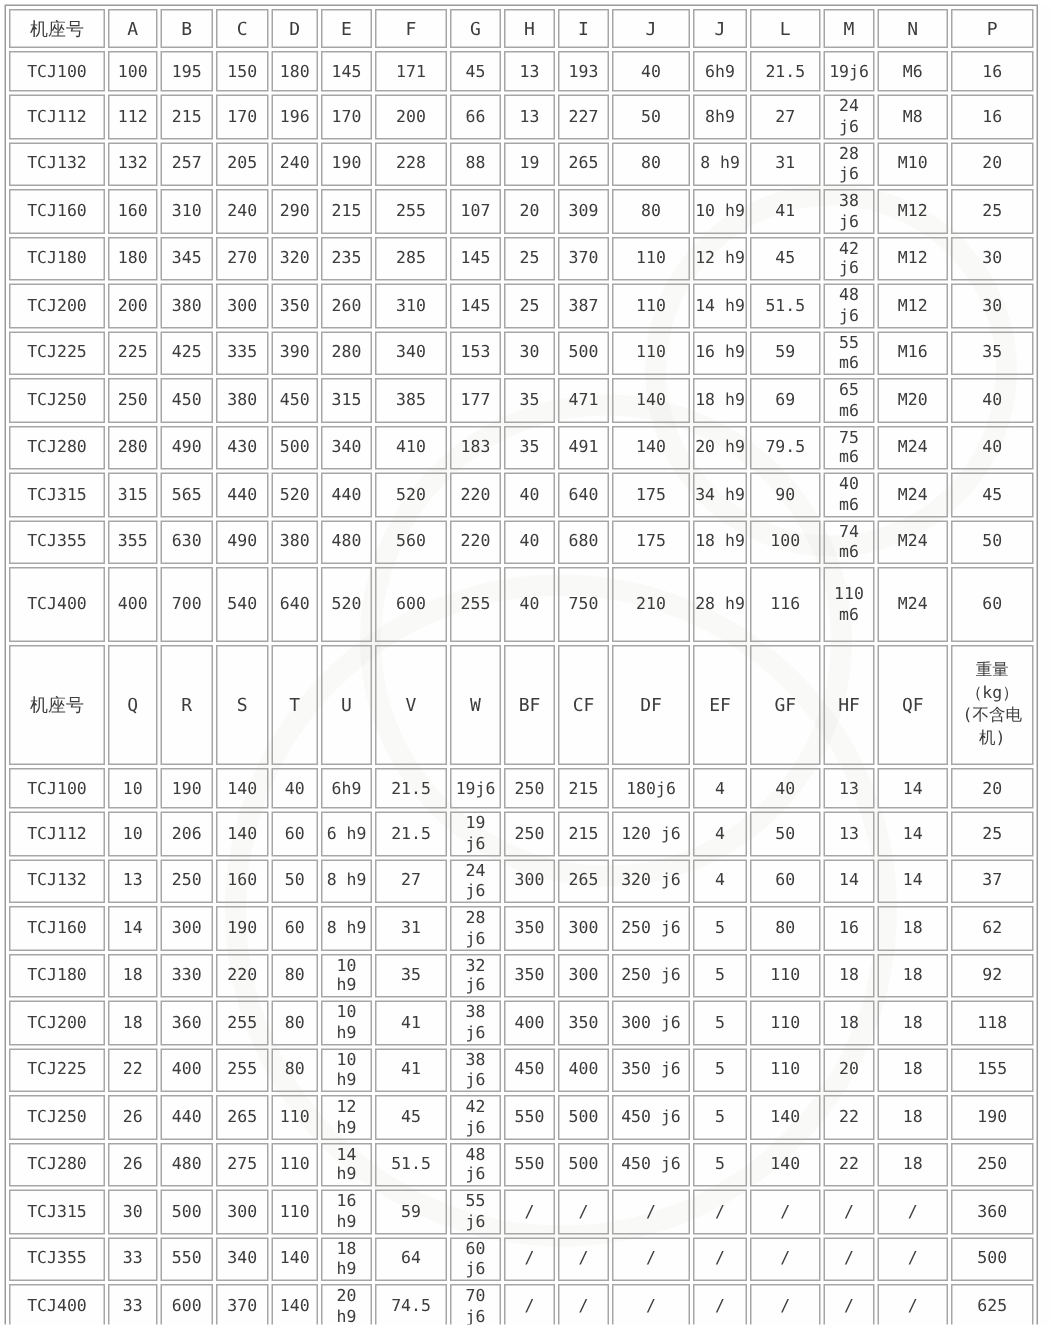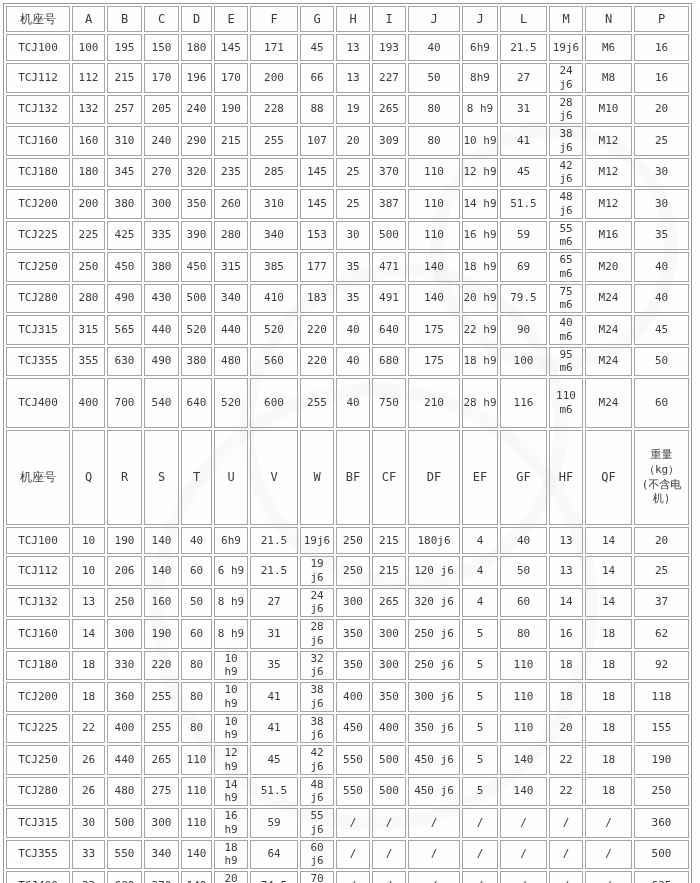--- a/index.html
+++ b/index.html
@@ -56,21 +56,21 @@
     text-align: center;
     vertical-align: middle;
     padding: 0;
     line-height: 1.25;
     overflow: hidden;
     word-break: break-word;
     height: 27px;
   }
   tr.r-h1 th { height: 26px; font-size: 12px; }
   tr.r-tall td { height: 50px; }
-  tr.r-h2 th { height: 95px; font-size: 12px; }
+  tr.r-h2 th { height: 80px; font-size: 12px; }
   tr.r-h2 th.weight-hdr { font-size: 11px; line-height: 1.35; padding: 0 3px; }
   td.frame-col, th.frame-col { font-size: 12px; }
 </style>
 </head>
 <body>
 
 <div class="page">
   <div class="watermark">
     <div class="wm-circle wm-c1"></div>
     <div class="wm-circle wm-c2"></div>
@@ -282,41 +282,41 @@
           <td>315</td>
           <td>565</td>
           <td>440</td>
           <td>520</td>
           <td>440</td>
           <td>520</td>
           <td>220</td>
           <td>40</td>
           <td>640</td>
           <td>175</td>
-          <td>22 h9</td>
+          <td>34 h9</td>
           <td>90</td>
           <td>40 m6</td>
           <td>M24</td>
           <td>45</td>
         </tr>
         <tr>
           <td class="frame-col">TCJ355</td>
           <td>355</td>
           <td>630</td>
           <td>490</td>
           <td>380</td>
           <td>480</td>
           <td>560</td>
           <td>220</td>
           <td>40</td>
           <td>680</td>
           <td>175</td>
           <td>18 h9</td>
           <td>100</td>
-          <td>95 m6</td>
+          <td>74 m6</td>
           <td>M24</td>
           <td>50</td>
         </tr>
         <tr class="r-tall">
           <td class="frame-col">TCJ400</td>
           <td>400</td>
           <td>700</td>
           <td>540</td>
           <td>640</td>
           <td>520</td>

